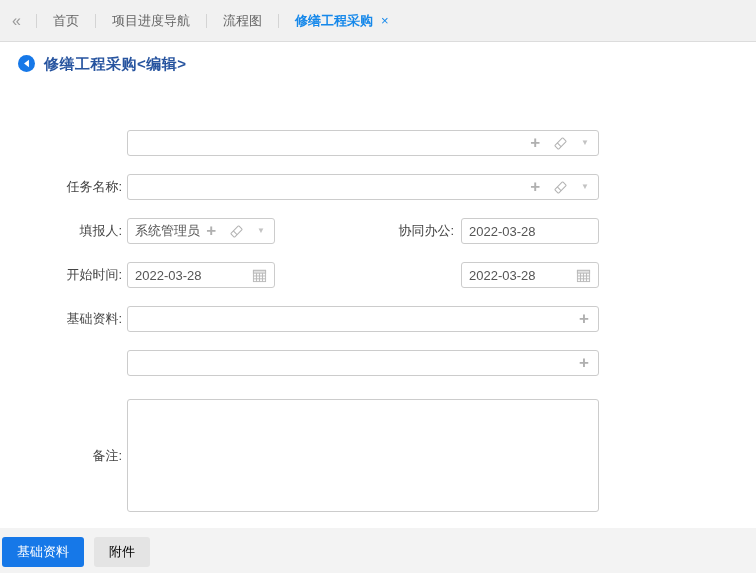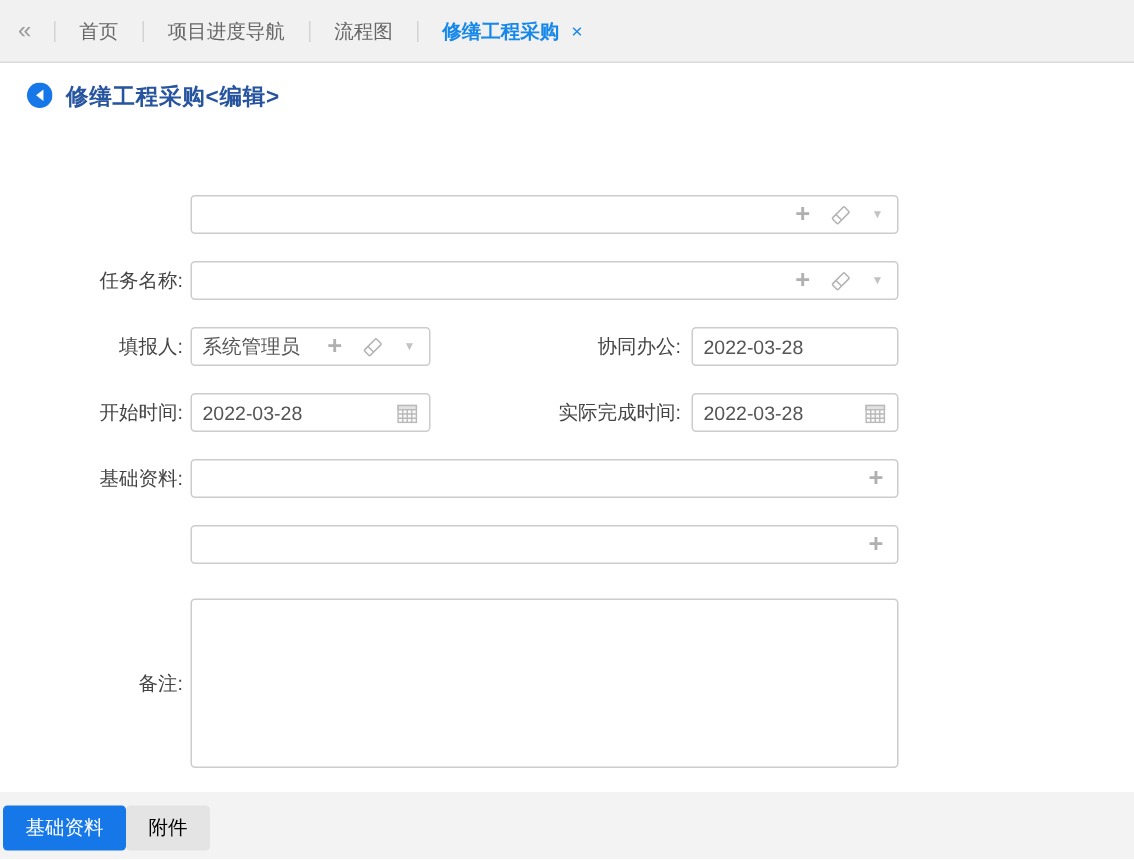--- a/index.html
+++ b/index.html
@@ -28,41 +28,41 @@
     font-size:13px;color:#444;line-height:26px;white-space:nowrap;
   }
   .lbl2{left:342px;}
   .lbl-remark{line-height:113px;}
   .t1{top:130px}.t2{top:174px}.t3{top:218px}.t4{top:262px}.t5{top:306px}.t6{top:350px}.t7{top:399px}
   .box{
     position:absolute;height:26px;box-sizing:border-box;background:#fff;
     border:1px solid #ccc;border-radius:3px;display:flex;align-items:center;
   }
   .wide{left:127px;width:472px;}
-  .small{left:127px;width:160px;}
+  .small{left:127px;width:148px;}
   .col2{left:461px;width:138px;}
   .bare{
     border:none;outline:none;flex:1 1 auto;min-width:0;height:22px;
     font-size:13px;color:#555;padding:0 0 0 7px;background:transparent;
     font-family:inherit;
   }
   .ics{display:flex;align-items:center;gap:13px;padding-right:9px;flex:0 0 auto;}
   .ic{display:inline-flex;align-items:center;cursor:pointer;line-height:1;}
   .plus{font-size:17px;font-weight:600;color:#b0b0b0;margin-top:-2px;}
   .caret{font-size:8px;color:#c3c3c3;}
   .cal{margin-right:7px;flex:0 0 auto;cursor:pointer;}
   .remarkbox{
     position:absolute;left:127px;top:399px;width:472px;height:113px;box-sizing:border-box;
     border:1px solid #ccc;border-radius:3px;resize:none;outline:none;
     font-size:13px;color:#555;padding:6px 8px;font-family:inherit;background:#fff;
   }
   
   .bottombar{
     position:absolute;left:0;top:528px;width:756px;height:45px;box-sizing:border-box;
-    background:#f3f3f3;display:flex;align-items:flex-start;
+    background:#f3f3f3;display:flex;align-items:flex-start;gap:10px;
     padding:9px 0 16px 2px;
   }
   .bbtn{
     height:30px;border:none;border-radius:3px;background:#e4e4e4;color:#000000;
     font-size:13px;padding:0 15px;cursor:pointer;font-family:inherit;white-space:nowrap;
   }
   .bbtn.active{background:#1678e8;color:#fff;}
 </style>
 </head>
 <body>
@@ -156,21 +156,20 @@
         <rect x="1.5" y="2.5" width="13" height="12" fill="#fafafa"></rect>
         <rect x="1.5" y="2.5" width="13" height="3" fill="#e2e2e2"></rect>
         <line x1="4.8" y1="5.5" x2="4.8" y2="14.5"></line>
           <line x1="8" y1="5.5" x2="8" y2="14.5"></line>
           <line x1="11.2" y1="5.5" x2="11.2" y2="14.5"></line>
         <line x1="1.5" y1="8.5" x2="14.5" y2="8.5"></line>
           <line x1="1.5" y1="11.5" x2="14.5" y2="11.5"></line>
       </svg>
     </span>
   </div>
-  <div class="lbl lbl2 t4">实际完成时间:</div>
   <div class="box col2 t4">
     <input class="bare" value="2022-03-28" style="">
     <span class="ic cal">
       <svg width="15" height="15" viewBox="0 0 16 16" fill="none" stroke="#b9b9b9" stroke-width="1">
         <rect x="1.5" y="2.5" width="13" height="12" fill="#fafafa"></rect>
         <rect x="1.5" y="2.5" width="13" height="3" fill="#e2e2e2"></rect>
         <line x1="4.8" y1="5.5" x2="4.8" y2="14.5"></line>
           <line x1="8" y1="5.5" x2="8" y2="14.5"></line>
           <line x1="11.2" y1="5.5" x2="11.2" y2="14.5"></line>
         <line x1="1.5" y1="8.5" x2="14.5" y2="8.5"></line>

